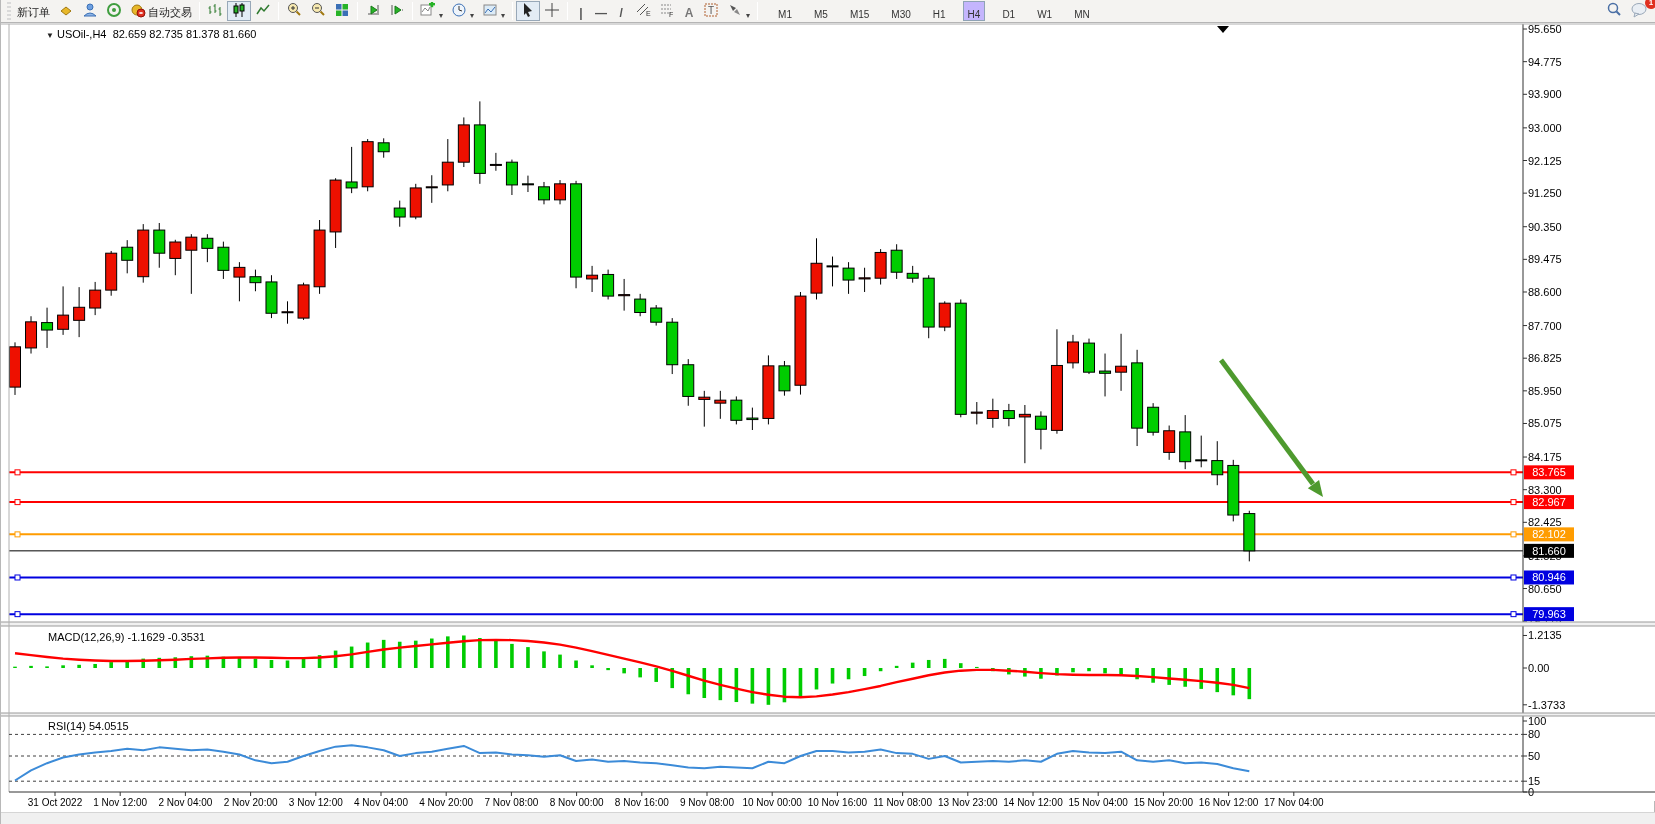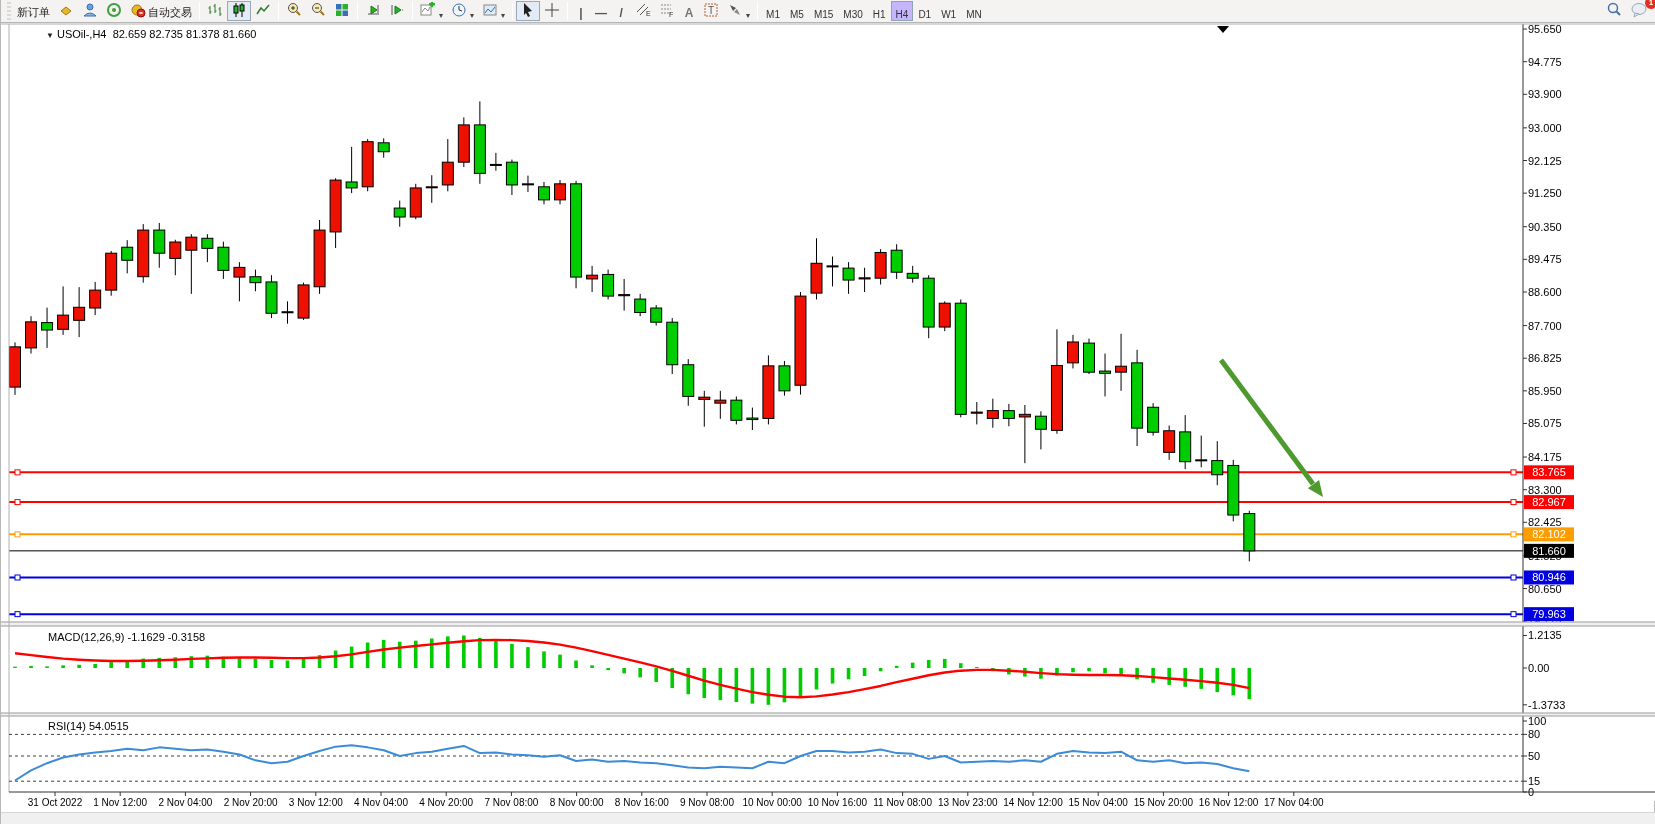--- a/index.html
+++ b/index.html
@@ -8,21 +8,21 @@
   #app { position:relative; width:1655px; height:824px; border-left:1px solid #b8b8b8;
          border-right:1px solid #b8b8b8; }
   
   #toolbar { position:absolute; left:0; top:0; width:1655px; height:23px;
              background:#f4f3f1; border-bottom:1px solid #b5b5b5;
              display:flex; align-items:center; padding:0 4px; z-index:50; }
   .tb { display:inline-flex; align-items:flex-end; justify-content:center; height:20px;
         min-width:20px; padding:0 3px; border:1px solid transparent; background:transparent;
         font:11px "Liberation Sans",sans-serif; color:#222; cursor:default; gap:2px; }
   .tb.pressed { border:1px solid #98a8b8; background:#e3ecf5; }
-  .tb.tf { font-size:10px; color:#333; padding:0 4px; }
+  .tb.tf { font-size:10px; color:#333; padding:0 4px;margin-left:12px; }
   .tb.tf.active { border:1px solid #8fa3b5; background:#c4b5fd; }
   .sep { width:1px; height:18px; background:#c4c4c4; border-right:1px solid #fff; margin:0 3px; }
   .grip { width:4px; height:18px; margin:0 2px;
           background:repeating-linear-gradient(#d9d9d9 0 2px,#f4f3f1 2px 4px); }
   .caret { font-size:8px; color:#444; margin-left:1px; }
   .glyph { font-size:12px; color:#555; font-weight:bold; }
   .spacer { flex:1; }
   #chat-wrap { position:relative; }
   #chat-badge { position:absolute; top:-4px; right:-5px; width:12px; height:12px;
                 border-radius:50%; background:#e03020; color:#fff; font-size:8px;
@@ -690,20 +690,20 @@
         <text x="1227.6000000000001" y="783" font-size="10" fill="#000" text-anchor="middle">16 Nov 12:00</text>
         <line x1="1292.8" y1="769" x2="1292.8" y2="773" stroke="#333"></line>
         <text x="1292.8" y="783" font-size="10" fill="#000" text-anchor="middle">17 Nov 04:00</text>
       </svg>
 
     <div class="overlay-label" id="chart-title">
       <span class="tri">▼</span>
       <span>USOil-,H4</span>&nbsp;
       <span>82.659 82.735 81.378 81.660</span>
     </div>
-    <div class="overlay-label" id="macd-label">MACD(12,26,9) -1.1629 -0.3158</div>
+    <div class="overlay-label" id="macd-label">MACD(12,26,9) -1.1629 -0.3531</div>
     <div class="overlay-label" id="rsi-label">RSI(14) 54.0515</div>
 
     <div class="axis-hit" id="price-axis-hit"></div>
     <div class="axis-hit" id="date-axis-hit"></div>
     <div class="bottom-strip"></div>
   </div>
 </div>
 
 </body></html>

